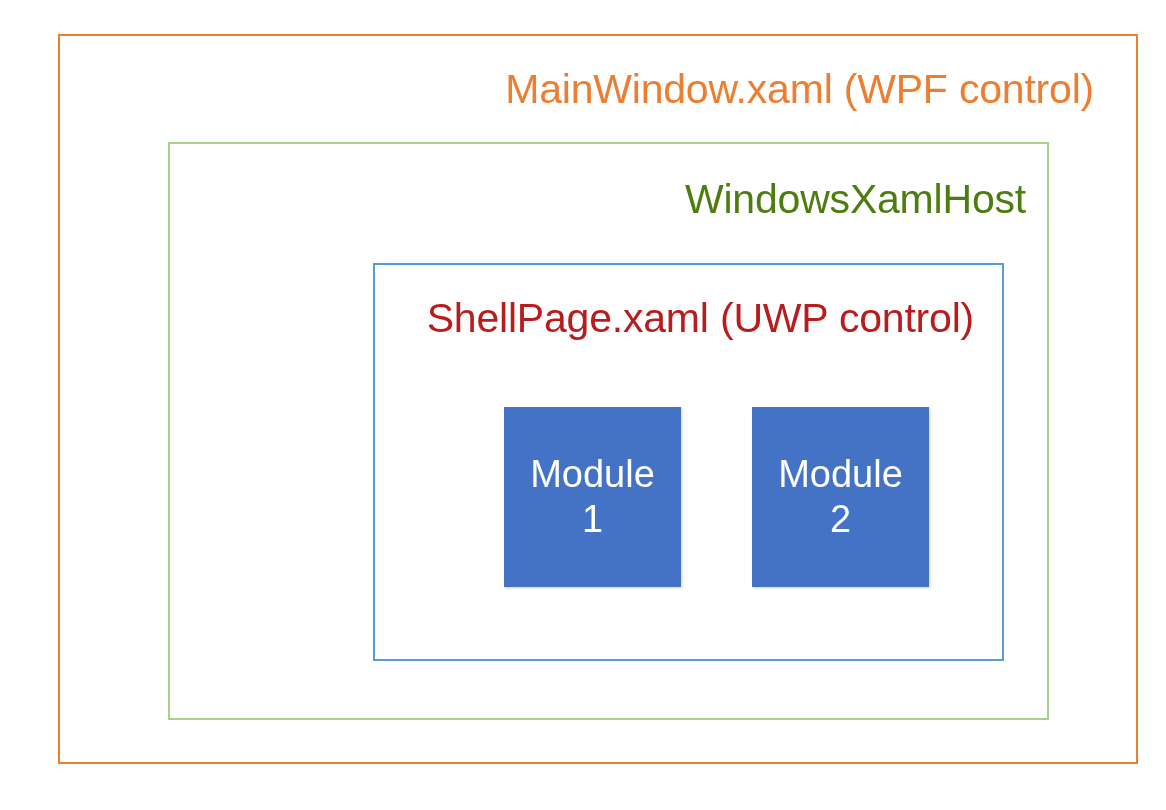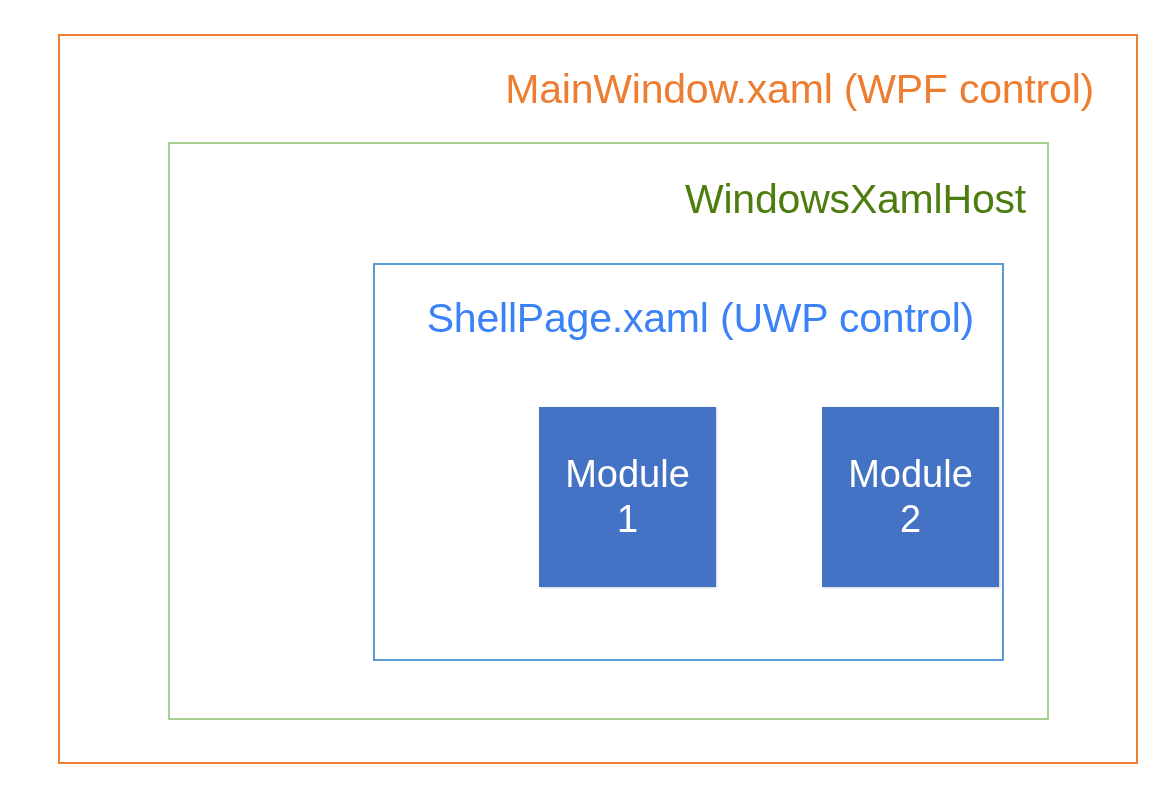--- a/index.html
+++ b/index.html
@@ -75,21 +75,21 @@
     border: 2px solid #5B9BD5;
     background: transparent;
     box-sizing: border-box;
   }
   .label-inner {
     position: absolute;
     right: 28px;
     top: 30px;
     font-size: 41px;
     line-height: 1.15;
-    color: #3b82f6;
+    color: #b91c1c;
     white-space: nowrap;
     letter-spacing: -0.2px;
   }
 
   
   .modules {
     position: absolute;
     left: 129px;
     top: 142px;
     display: flex;
@@ -103,21 +103,20 @@
     box-shadow: 1px 1px 2px rgba(0,0,0,0.18);
     display: flex;
     flex-direction: column;
     align-items: center;
     justify-content: center;
     color: #ffffff;
     font-size: 38px;
     line-height: 1.18;
     text-align: center;
     box-sizing: border-box;
-    margin-left: 35px;
   }
   .module .m-name,
   .module .m-num {
     display: block;
     white-space: nowrap;
   }
 </style>
 </head>
 <body>
 

